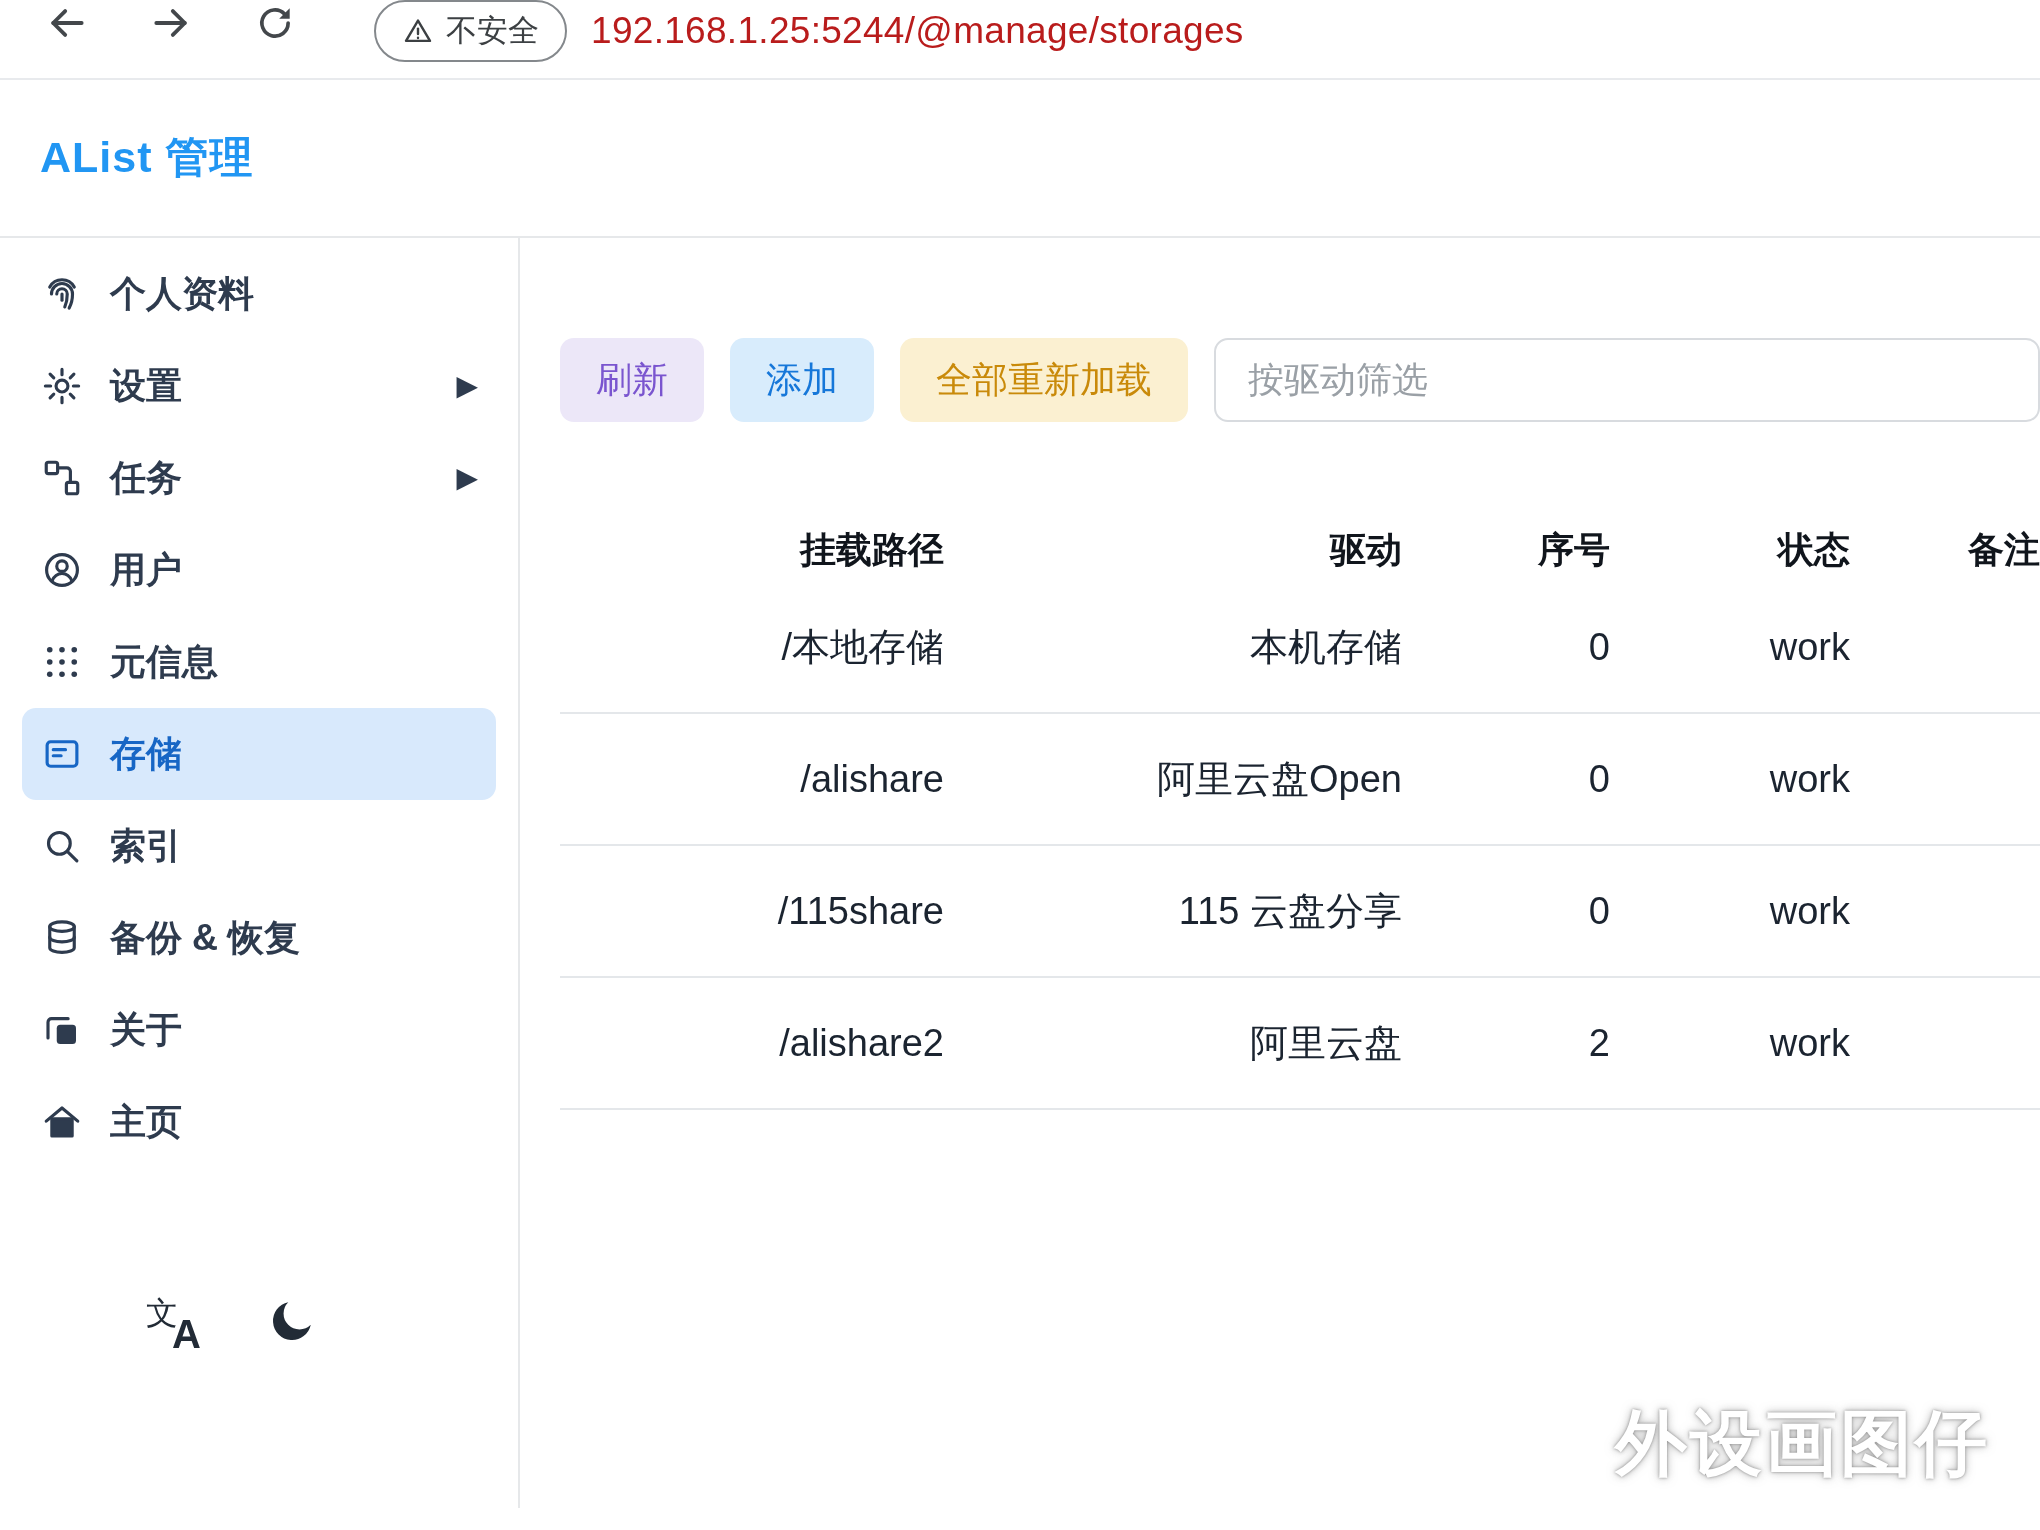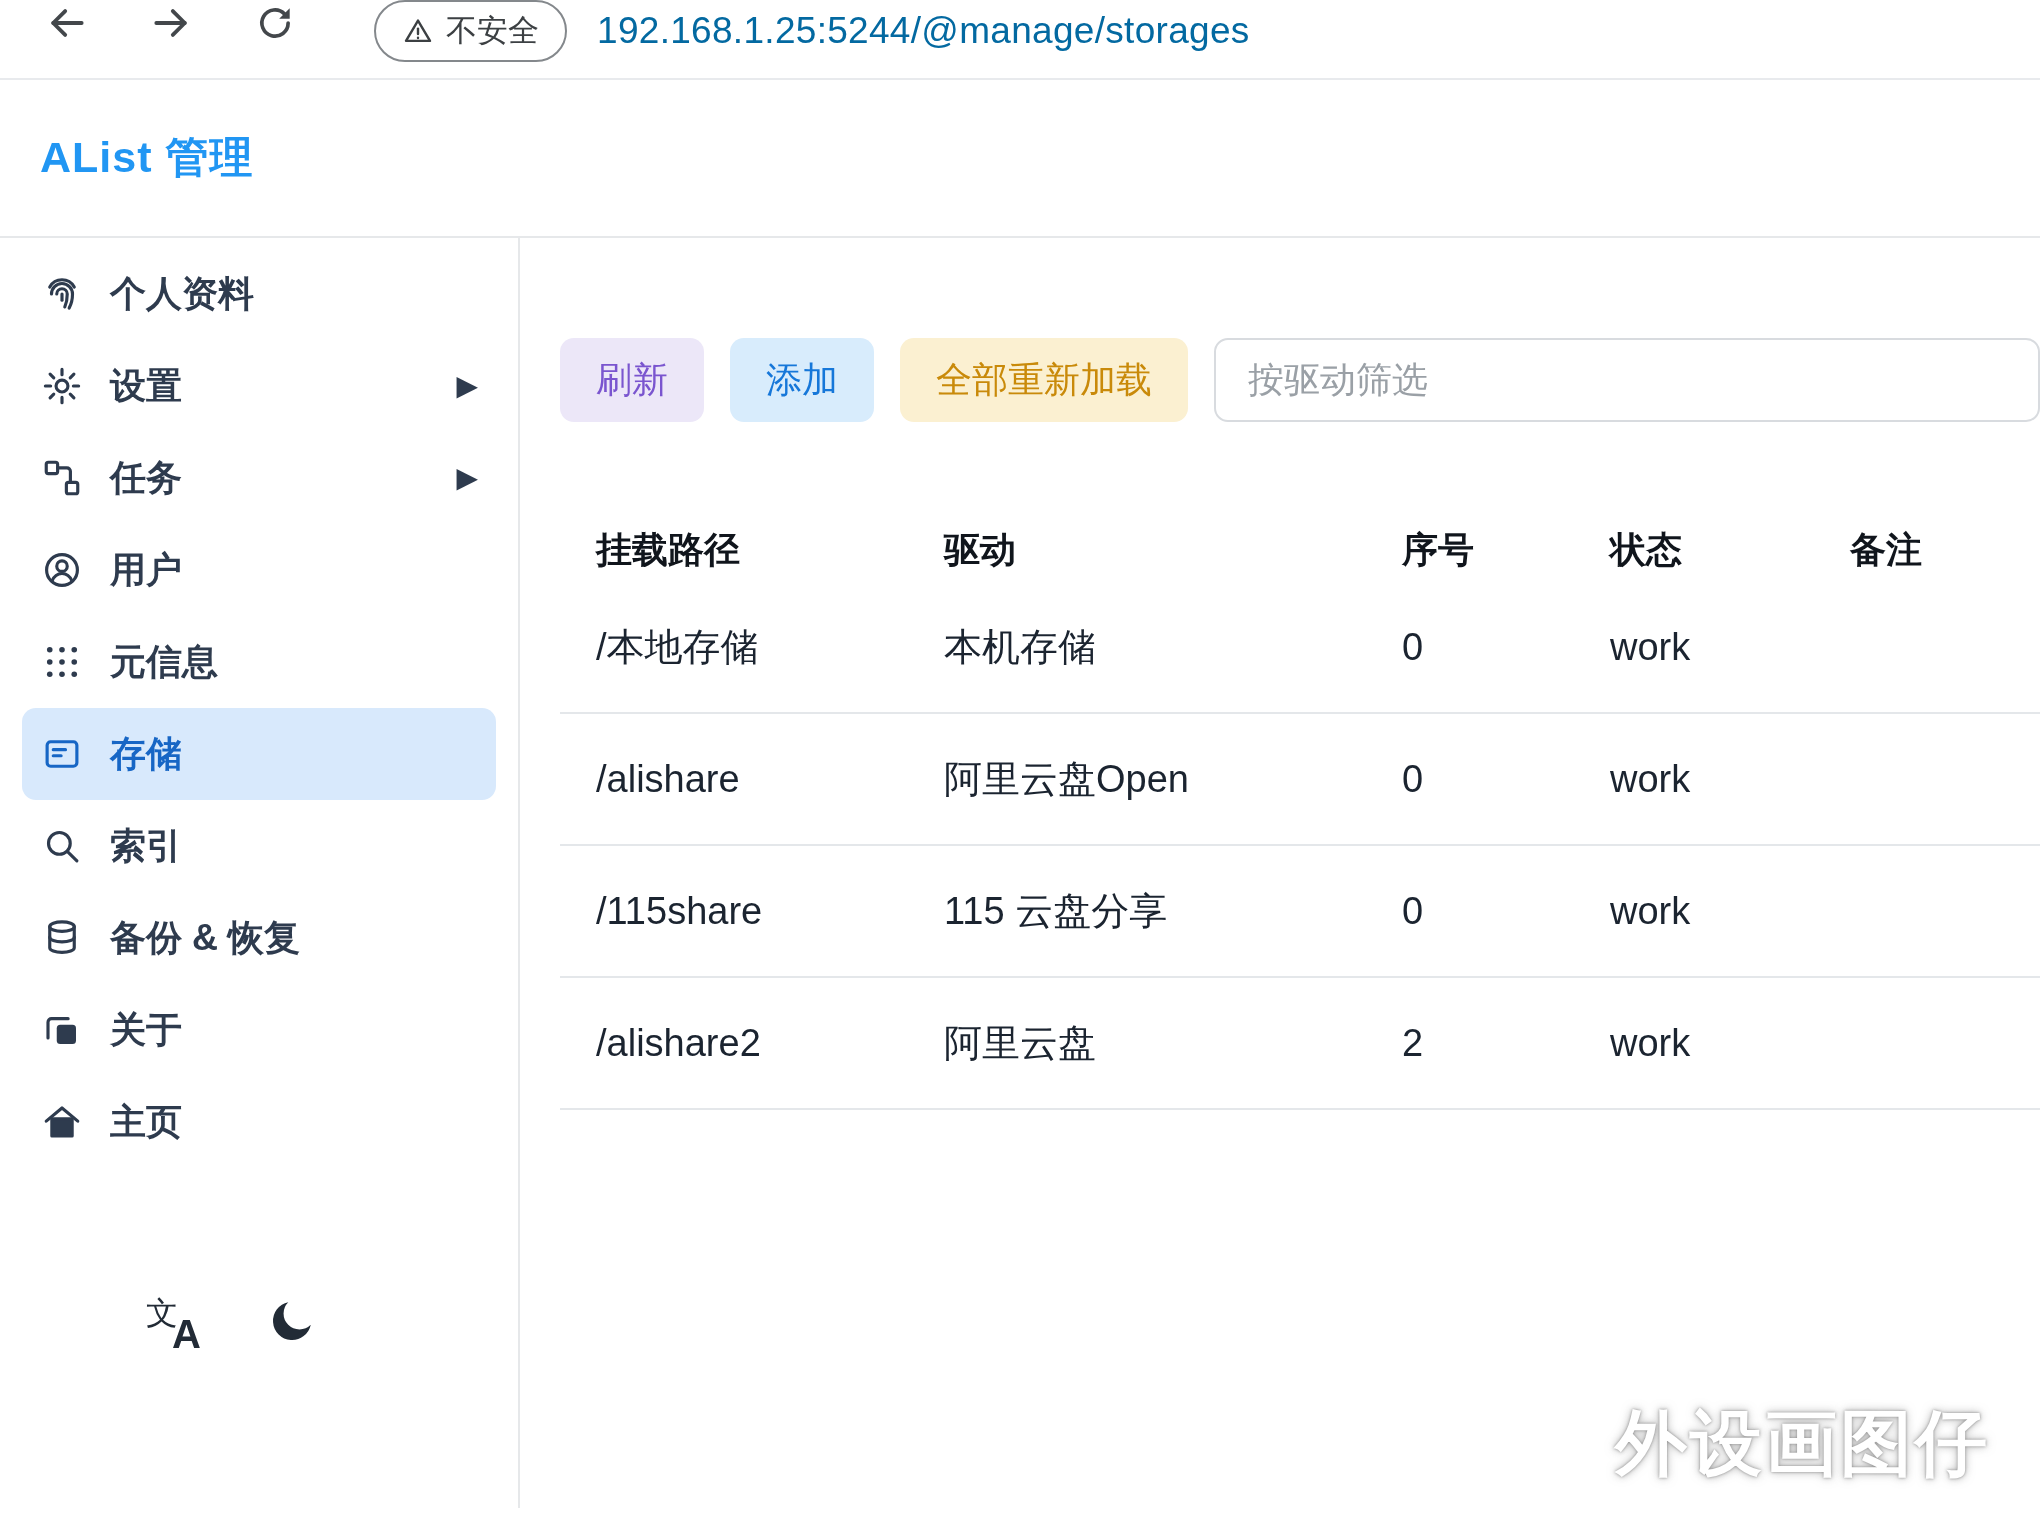--- a/index.html
+++ b/index.html
@@ -27,21 +27,21 @@
   .browser-bar {
     height: 80px; background: #fff; border-bottom: 2px solid #e8eaed;
     display: flex; align-items: flex-start; padding-left: 44px; gap: 16px;
   }
   .nav-btn { width: 46px; height: 46px; margin-right: 42px; display: flex; align-items: center; justify-content: center; color: #43474b; cursor: pointer; }
   .security-chip {
     display: flex; align-items: center; gap: 12px;
     border: 2px solid #84888c; border-radius: 999px;
     padding: 8px 26px; margin-left: 18px; color: #3c4043; font-size: 31px;
   }
-  .url-text { font-size: 37px; color: #0369a1; margin-left: 30px; letter-spacing: 0.3px; }
+  .url-text { font-size: 37px; color: #b91c1c; margin-left: 24px; letter-spacing: 0.3px; }
 
   
   .app-header {
     height: 158px; display: flex; align-items: center; padding-left: 40px;
     border-bottom: 2px solid #e6e8ea;
   }
   .app-title { font-size: 43px; font-weight: 700; color: var(--brand-blue); letter-spacing: 1px; }
 
   
   .app-body { display: flex; height: 1270px; }
@@ -80,21 +80,21 @@
   .filter-input {
     flex: 1; height: 84px; border: 2px solid #d8dbdf; border-radius: 14px;
     font-size: 36px; font-family: inherit; padding: 4px 32px; color: #1b2430; outline: none;
     min-width: 0;
   }
   .filter-input::placeholder { color: #9aa0a6; }
 
   .storage-table { margin-top: 96px; }
   .t-head, .t-row {
     display: grid; grid-template-columns: 348px 458px 208px 240px 1fr;
-    align-items: center; padding-left: 36px;
+    align-items: center; padding-left: 36px; text-align: right;
   }
   .t-head { height: 64px; font-size: 36px; font-weight: 700; color: #10151c; }
   .t-row  { height: 132px; font-size: 38px; color: #1b2430; border-bottom: 2px solid var(--divider); cursor: pointer; }
 
   
   .watermark {
     position: fixed; right: 50px; bottom: 38px;
     font-size: 72px; font-weight: 700; letter-spacing: 3px;
     color: #ffffff;
     text-shadow: 0 0 3px rgba(120,120,120,.85), 0 0 10px rgba(150,150,150,.7);

